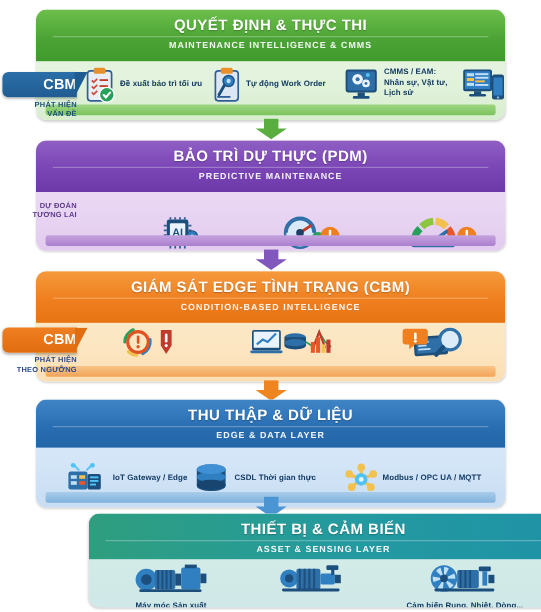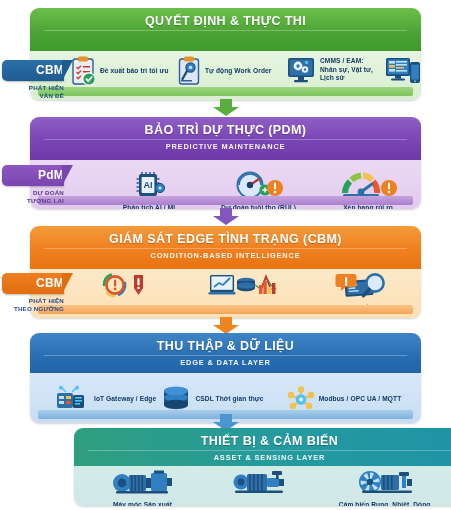--- a/index.html
+++ b/index.html
@@ -99,20 +99,21 @@
 </head>
 <body>
 
 <div class="canvas">
 
   <div class="layer" id="lay-decide">
     <div class="layer-inner">
       <div class="hdr">
         <div class="hdr-title">QUYẾT ĐỊNH &amp; THỰC THI</div>
         <div class="hdr-rule"></div>
+        <div class="hdr-sub">MAINTENANCE INTELLIGENCE &amp; CMMS</div>
       </div>
       <div class="body" style="height:49px;">
         <div class="items" style="padding:5px 0 0 40px;gap:0;">
           <div class="item" style="width:108px;">
             <span class="ic">
               <svg width="26" height="30" viewBox="0 0 26 30">
                 <rect x="3" y="3" width="20" height="25" rx="2.5" fill="#e9eef5" stroke="#2f5f96" stroke-width="1.4"></rect>
                 <rect x="8" y="0.5" width="10" height="5" rx="1.6" fill="#e8902b"></rect>
                 <g stroke="#d34b3a" stroke-width="1.5" fill="none">
                   <path d="M6.5 11 l1.6 1.6 L11 9.8"></path>
@@ -210,21 +211,21 @@
   </div>
 
   <div class="layer" id="lay-pdm">
     <div class="layer-inner">
       <div class="hdr">
         <div class="hdr-title">BẢO TRÌ DỰ THỰC (PDM)</div>
         <div class="hdr-rule"></div>
         <div class="hdr-sub">PREDICTIVE MAINTENANCE</div>
       </div>
       <div class="body" style="height:49px;">
-        <div class="items" style="padding:2px 0 0 68px;gap:0;align-items:flex-end;">
+        <div class="items" style="padding:16px 0 0 68px;gap:0;align-items:center;">
           <div style="width:118px;text-align:center;">
             <span class="ic" style="display:inline-block;">
               <svg width="34" height="28" viewBox="0 0 34 28">
                 <g stroke="#2f5f96" stroke-width="1.5">
                     <path d="M9 3v-2M13 3v-2M17 3v-2M21 3v-2M9 25v2M13 25v2M17 25v2M21 25v2M6 8h-2.5M6 12h-2.5M6 16h-2.5M6 20h-2.5M24 8h2.5M24 12h2.5"></path>
                   </g>
                 <rect x="6" y="3" width="18" height="22" rx="2" fill="#1d4f7d"></rect>
                 <rect x="8.6" y="6" width="12.8" height="16" rx="1" fill="#eaf3fb"></rect>
                 <text x="15" y="17" font-family="Liberation Sans, sans-serif" font-size="9" font-weight="bold" fill="#1d4f7d" text-anchor="middle">AI</text>
                 <circle cx="27" cy="17" r="4.6" fill="#2f7fc1" stroke="#1d4f7d" stroke-width="1"></circle>
@@ -270,21 +271,20 @@
             </span>
             <div class="cap" style="margin-top:1px;">Xếp hạng rủi ro</div>
           </div>
         </div>
       </div>
       <div class="plinth"></div>
     </div>
   </div>
 
   <div class="tab" id="tab-pdm">
-    <span class="tab-chip">PdM</span>
     <div class="tab-sub">
       <div>DỰ ĐOÁN</div>
         <div>TƯƠNG LAI</div>
     </div>
   </div>
 
   <div class="arrow" id="ar2">
     <div class="stem"></div>
       <div class="head"></div>
   </div>

